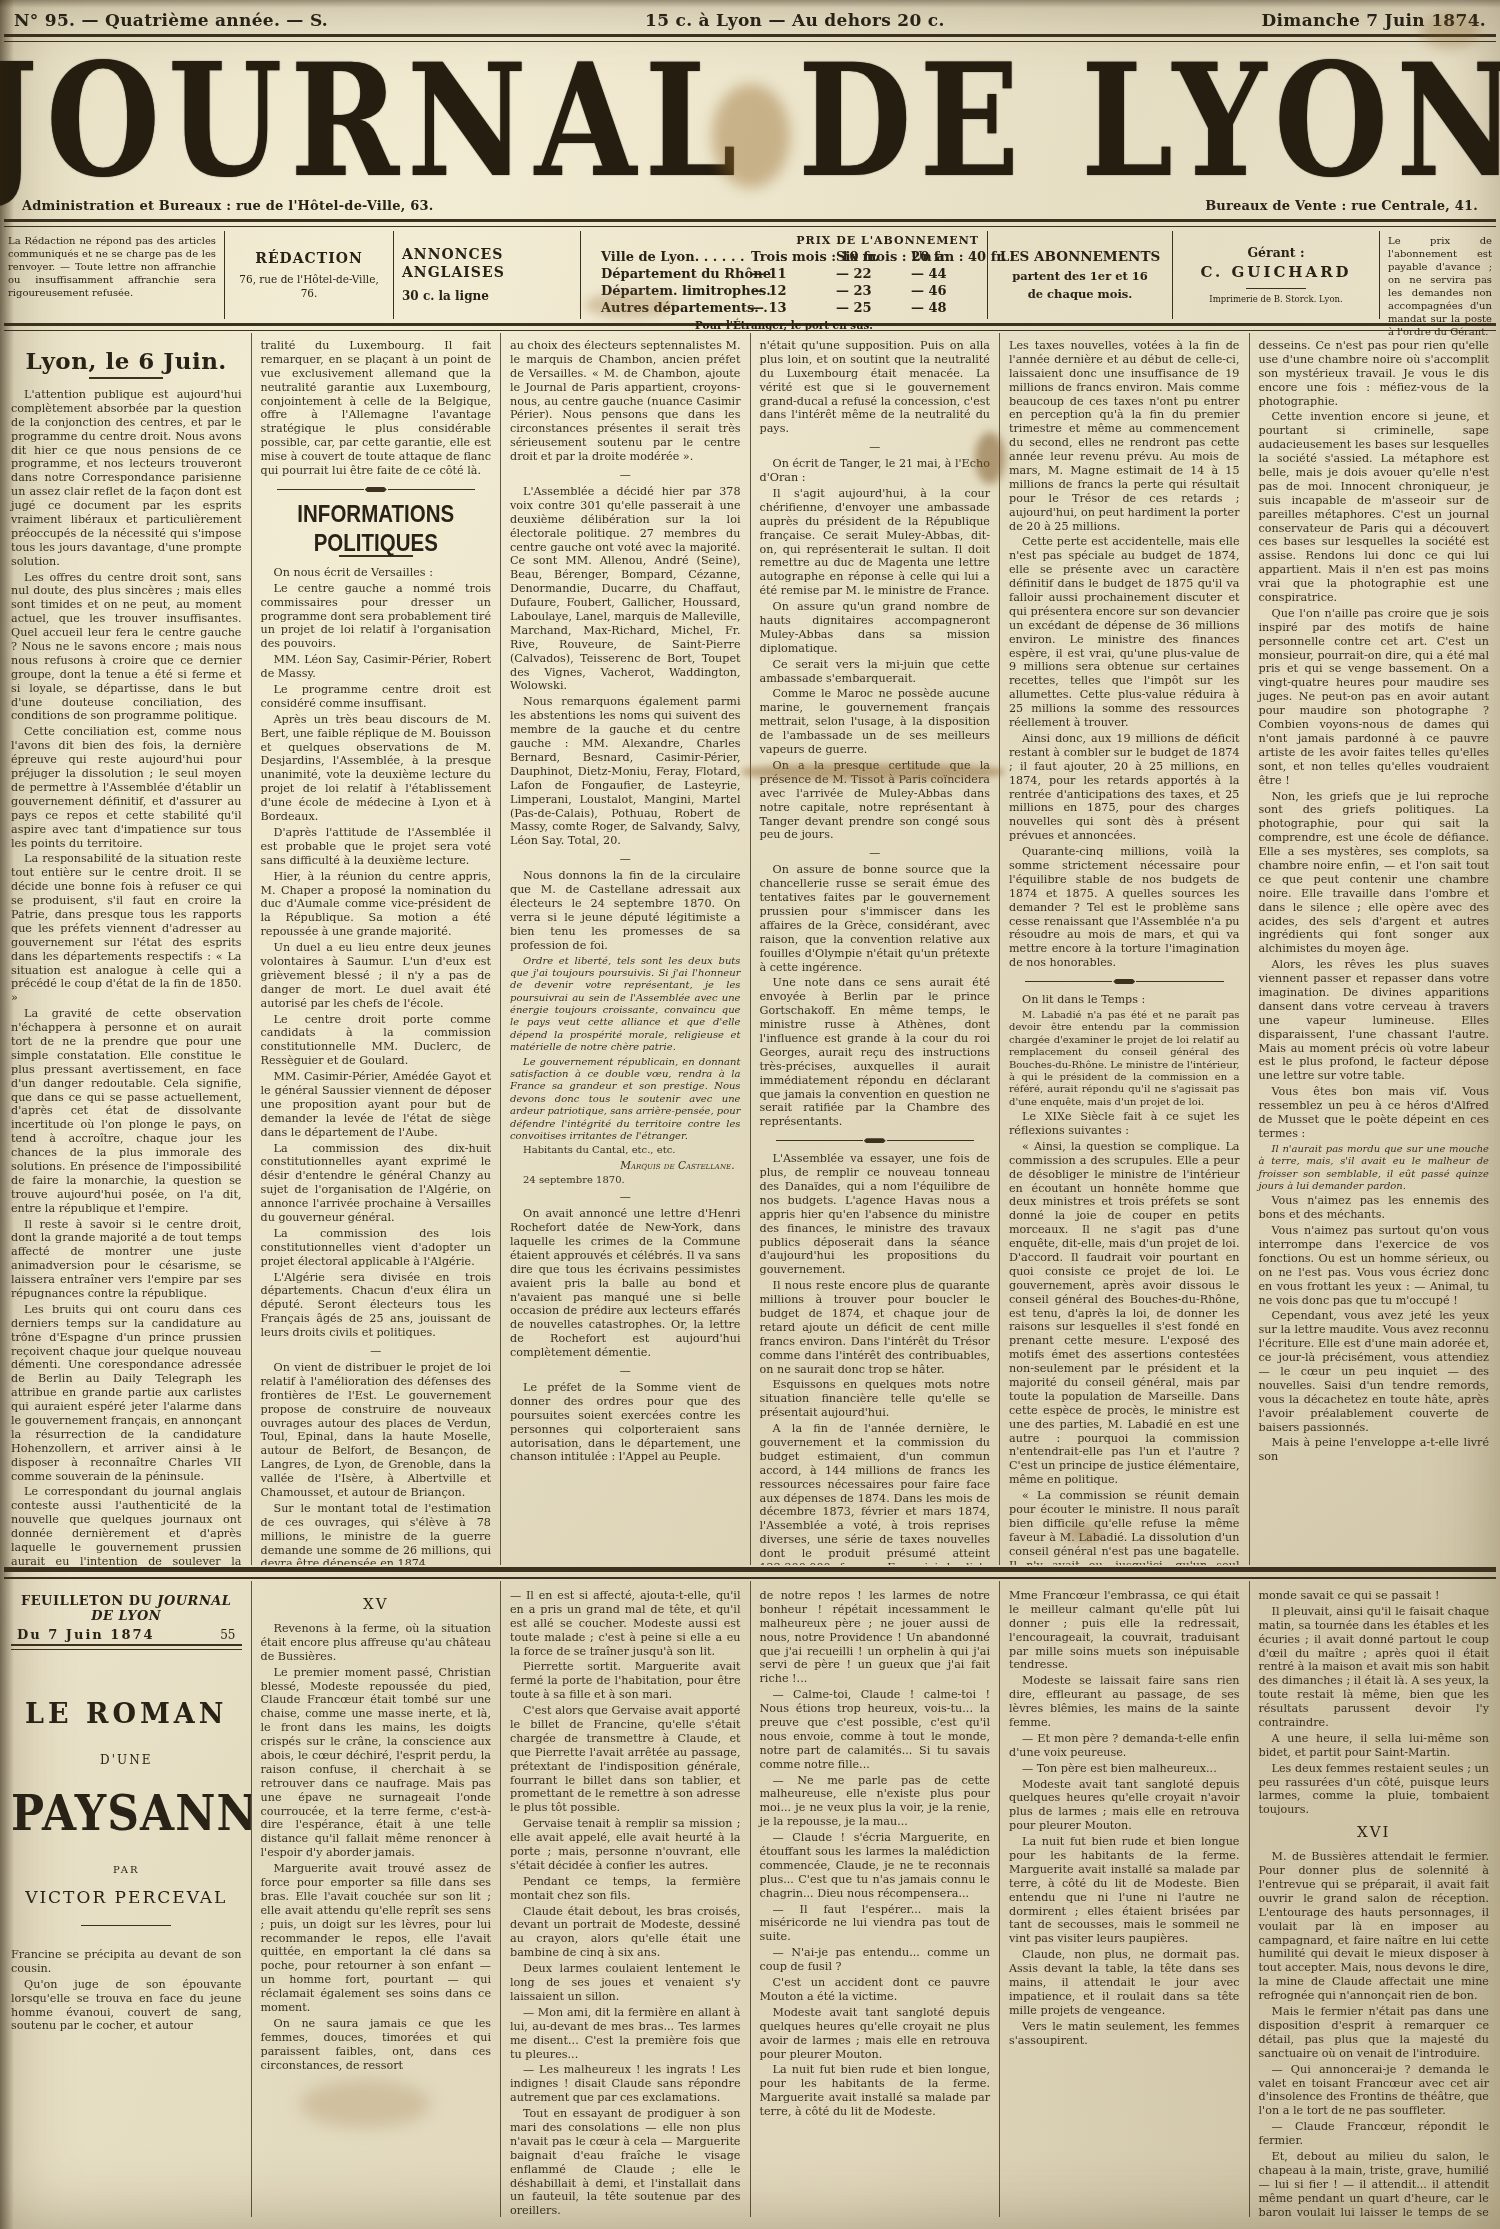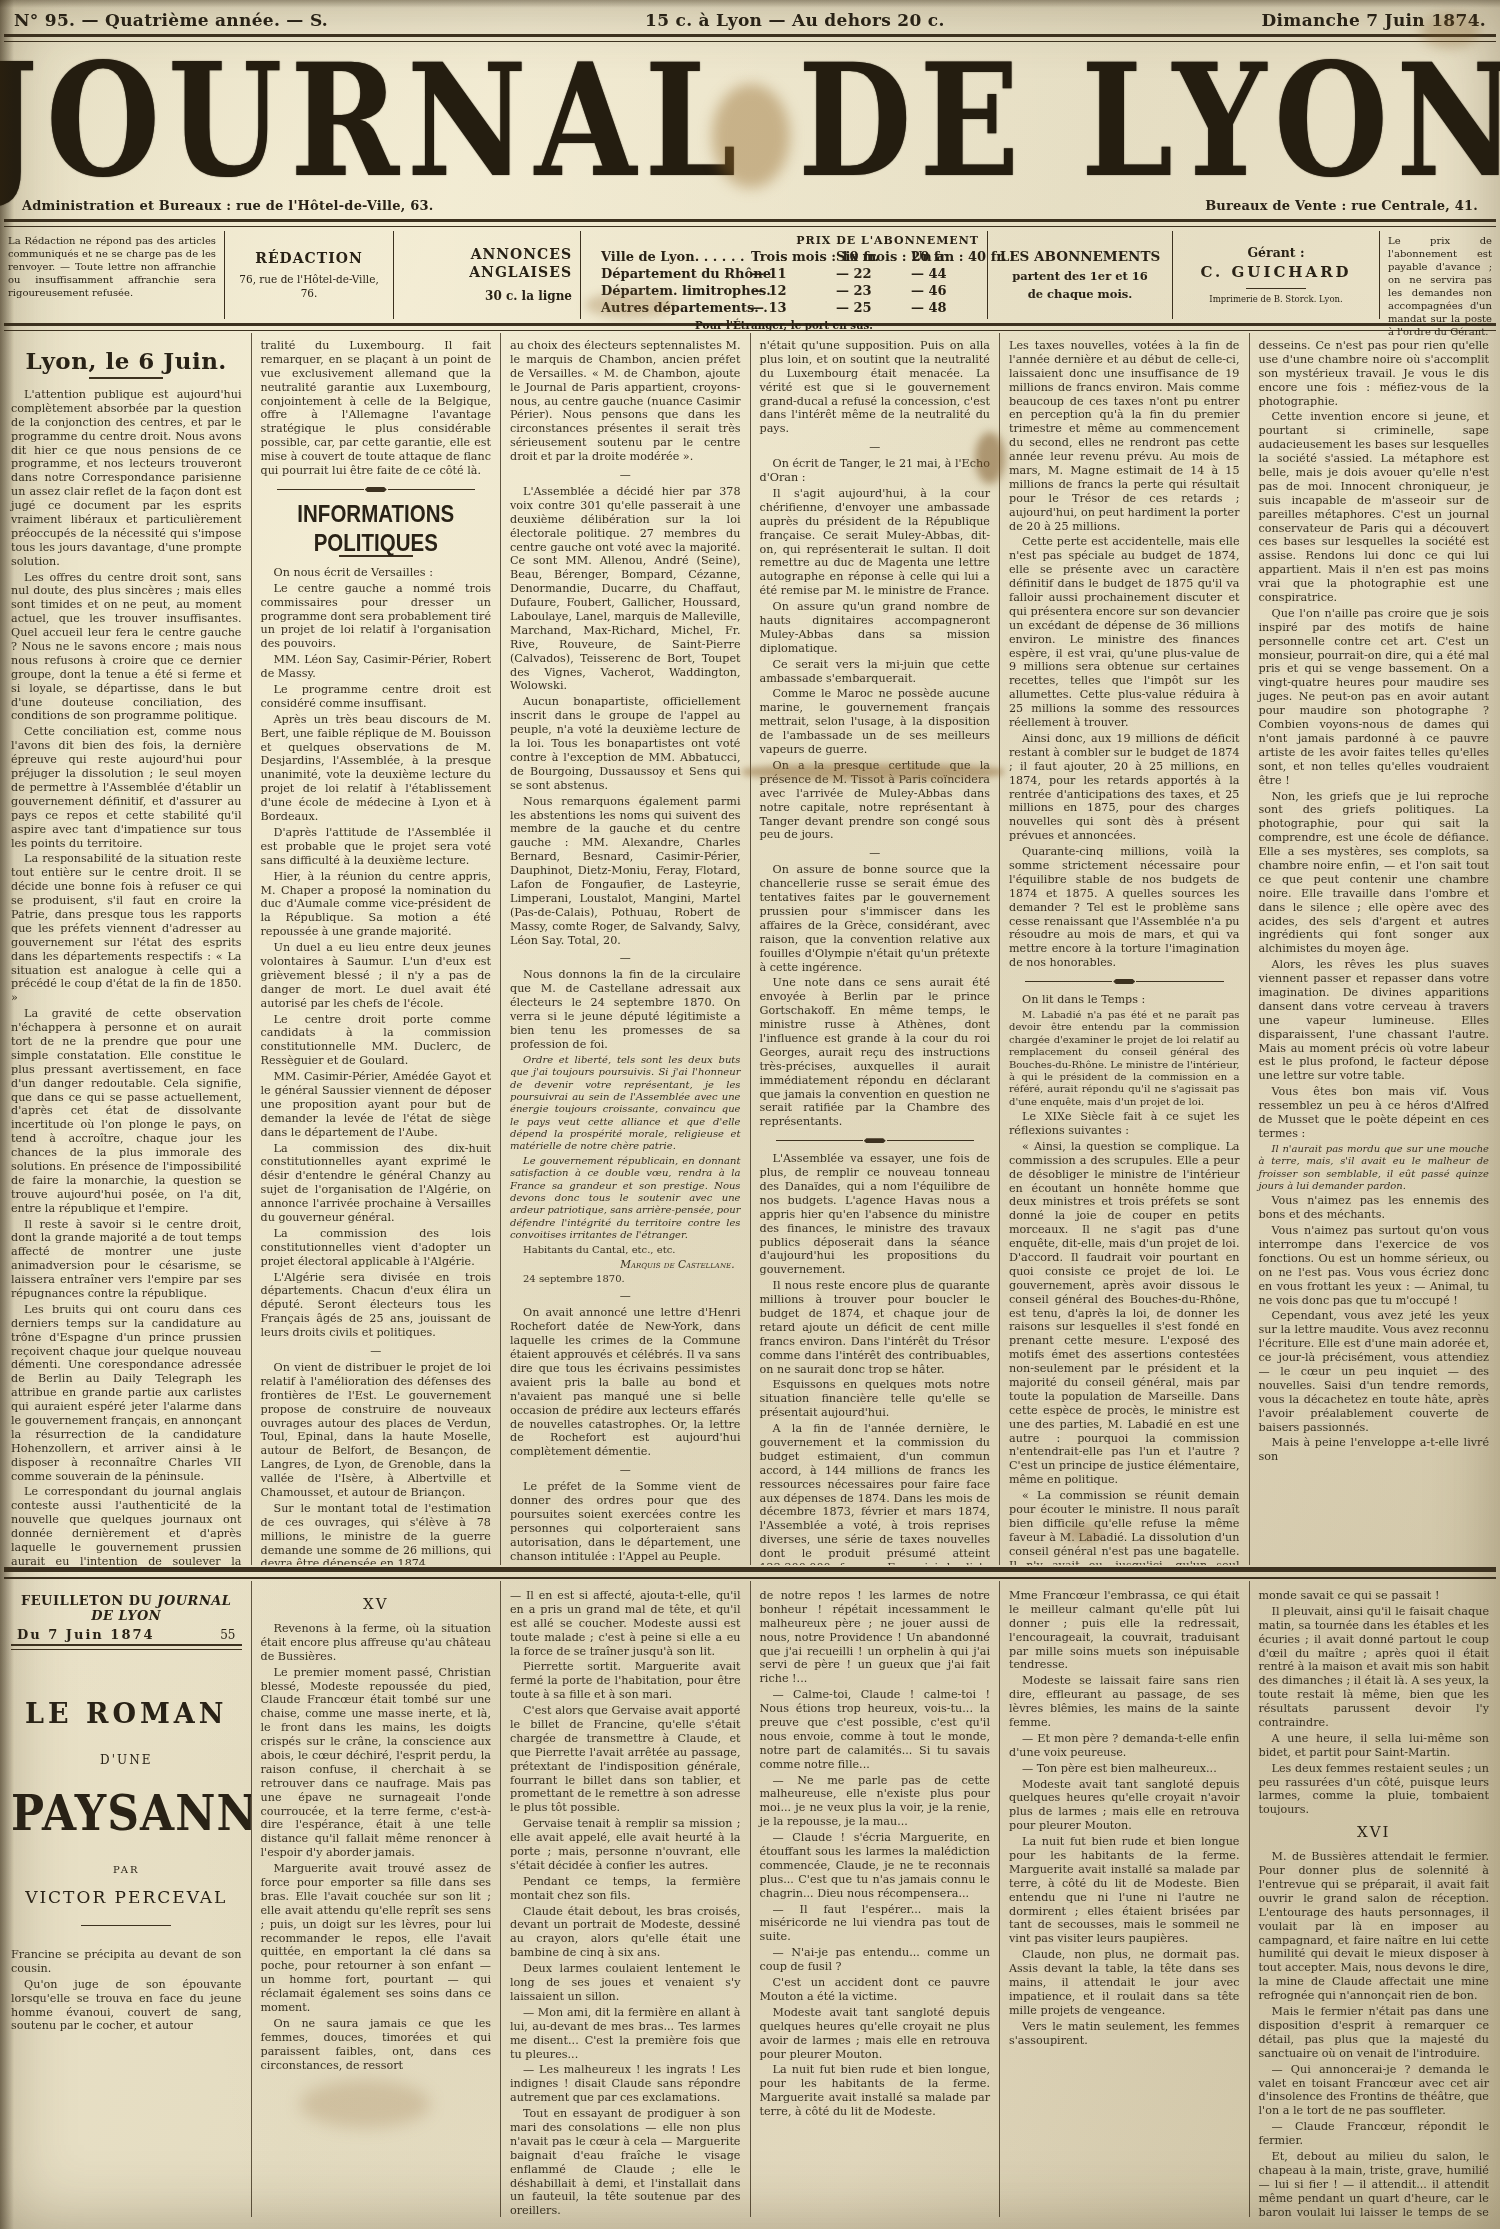--- a/index.html
+++ b/index.html
@@ -53,21 +53,21 @@
   .adminline{display:flex;justify-content:space-between;padding:2px 22px 4px;
     font-size:13px;font-weight:bold;letter-spacing:.2px;}
 
   
   .infobar{display:flex;align-items:stretch;height:92px;font-size:10.5px;line-height:1.3;}
   .infobar .cell{padding:5px 8px;}
   .vdiv{width:0;border-left:1px solid var(--rule);margin:2px 0;}
   .c-note{flex:0 0 208px;font-size:10px;text-align:justify;}
   .c-red{flex:0 0 152px;text-align:center;display:flex;flex-direction:column;justify-content:center;gap:6px;}
   .c-red .t,.c-ann .t{font-weight:bold;font-size:14px;letter-spacing:1px;}
-  .c-ann{flex:0 0 170px;text-align:right;display:flex;flex-direction:column;justify-content:center;gap:8px;}
+  .c-ann{flex:0 0 170px;text-align:left;display:flex;flex-direction:column;justify-content:center;gap:8px;}
   .c-ann .p{font-weight:bold;font-size:12px;}
   .c-prix{flex:0 0 388px;}
   .c-prix .t{text-align:right;font-weight:bold;font-size:11px;letter-spacing:1px;margin-bottom:1px;}
   .prix-row{display:grid;grid-template-columns:150px 85px 75px 68px;font-size:13px;font-weight:bold;margin-left:12px;}
   .prix-row span{white-space:nowrap;}
   .c-prix .foreign{text-align:center;font-weight:bold;margin-top:2px;font-size:10.3px;}
   .c-abo{flex:0 0 168px;text-align:center;display:flex;flex-direction:column;justify-content:center;gap:3px;}
   .c-abo .t{font-weight:bold;font-size:13.5px;}
   .c-abo .l{font-weight:bold;font-size:11.5px;}
   .c-ger{flex:0 0 190px;text-align:center;display:flex;flex-direction:column;justify-content:center;gap:2px;}
@@ -246,21 +246,20 @@
           <div class="dash">—</div>
           <p>On vient de distribuer le projet de loi relatif à l'amélioration des défenses des frontières de l'Est. Le gouvernement propose de construire de nouveaux ouvrages autour des places de Verdun, Toul, Epinal, dans la haute Moselle, autour de Belfort, de Besançon, de Langres, de Lyon, de Grenoble, dans la vallée de l'Isère, à Albertville et Chamousset, et autour de Briançon.</p>
           <p>Sur le montant total de l'estimation de ces ouvrages, qui s'élève à 78 millions, le ministre de la guerre demande une somme de 26 millions, qui devra être dépensée en 1874.</p>
         </div>
       </div>
     <div class="col">
         <div class="blocks">
           <p class="cont">au choix des électeurs septennalistes M. le marquis de Chambon, ancien préfet de Versailles. « M. de Chambon, ajoute le Journal de Paris appartient, croyons-nous, au centre gauche (nuance Casimir Périer). Nous pensons que dans les circonstances présentes il serait très sérieusement soutenu par le centre droit et par la droite modérée ».</p>
           <div class="dash">—</div>
           <p>L'Assemblée a décidé hier par 378 voix contre 301 qu'elle passerait à une deuxième délibération sur la loi électorale politique. 27 membres du centre gauche ont voté avec la majorité. Ce sont MM. Allenou, André (Seine), Beau, Bérenger, Bompard, Cézanne, Denormandie, Ducarre, du Chaffaut, Dufaure, Foubert, Gallicher, Houssard, Laboulaye, Lanel, marquis de Malleville, Marchand, Max-Richard, Michel, Fr. Rive, Rouveure, de Saint-Pierre (Calvados), Teisserenc de Bort, Toupet des Vignes, Vacherot, Waddington, Wolowski.</p>
-          <p>Aucun bonapartiste, officiellement inscrit dans le groupe de l'appel au peuple, n'a voté la deuxième lecture de la loi. Tous les bonapartistes ont voté contre à l'exception de MM. Abbatucci, de Bourgoing, Dussaussoy et Sens qui se sont abstenus.</p>
           <p>Nous remarquons également parmi les abstentions les noms qui suivent des membre de la gauche et du centre gauche : MM. Alexandre, Charles Bernard, Besnard, Casimir-Périer, Dauphinot, Dietz-Moniu, Feray, Flotard, Lafon de Fongaufier, de Lasteyrie, Limperani, Loustalot, Mangini, Martel (Pas-de-Calais), Pothuau, Robert de Massy, comte Roger, de Salvandy, Salvy, Léon Say. Total, 20.</p>
           <div class="dash">—</div>
           <p>Nous donnons la fin de la circulaire que M. de Castellane adressait aux électeurs le 24 septembre 1870. On verra si le jeune député légitimiste a bien tenu les promesses de sa profession de foi.</p>
           <p class="smallit">Ordre et liberté, tels sont les deux buts que j'ai toujours poursuivis. Si j'ai l'honneur de devenir votre représentant, je les poursuivrai au sein de l'Assemblée avec une énergie toujours croissante, convaincu que le pays veut cette alliance et que d'elle dépend la prospérité morale, religieuse et matérielle de notre chère patrie.</p>
           <p class="smallit">Le gouvernement républicain, en donnant satisfaction à ce double vœu, rendra à la France sa grandeur et son prestige. Nous devons donc tous le soutenir avec une ardeur patriotique, sans arrière-pensée, pour défendre l'intégrité du territoire contre les convoitises irritantes de l'étranger.</p>
           <p class="smalltx">Habitants du Cantal, etc., etc.</p>
           <p class="sig">Marquis de Castellane.</p>
           <p class="smalltx">24 septembre 1870.</p>
           <div class="dash">—</div>
           <p>On avait annoncé une lettre d'Henri Rochefort datée de New-York, dans laquelle les crimes de la Commune étaient approuvés et célébrés. Il va sans dire que tous les écrivains pessimistes avaient pris la balle au bond et n'avaient pas manqué une si belle occasion de prédire aux lecteurs effarés de nouvelles catastrophes. Or, la lettre de Rochefort est aujourd'hui complètement démentie.</p>

